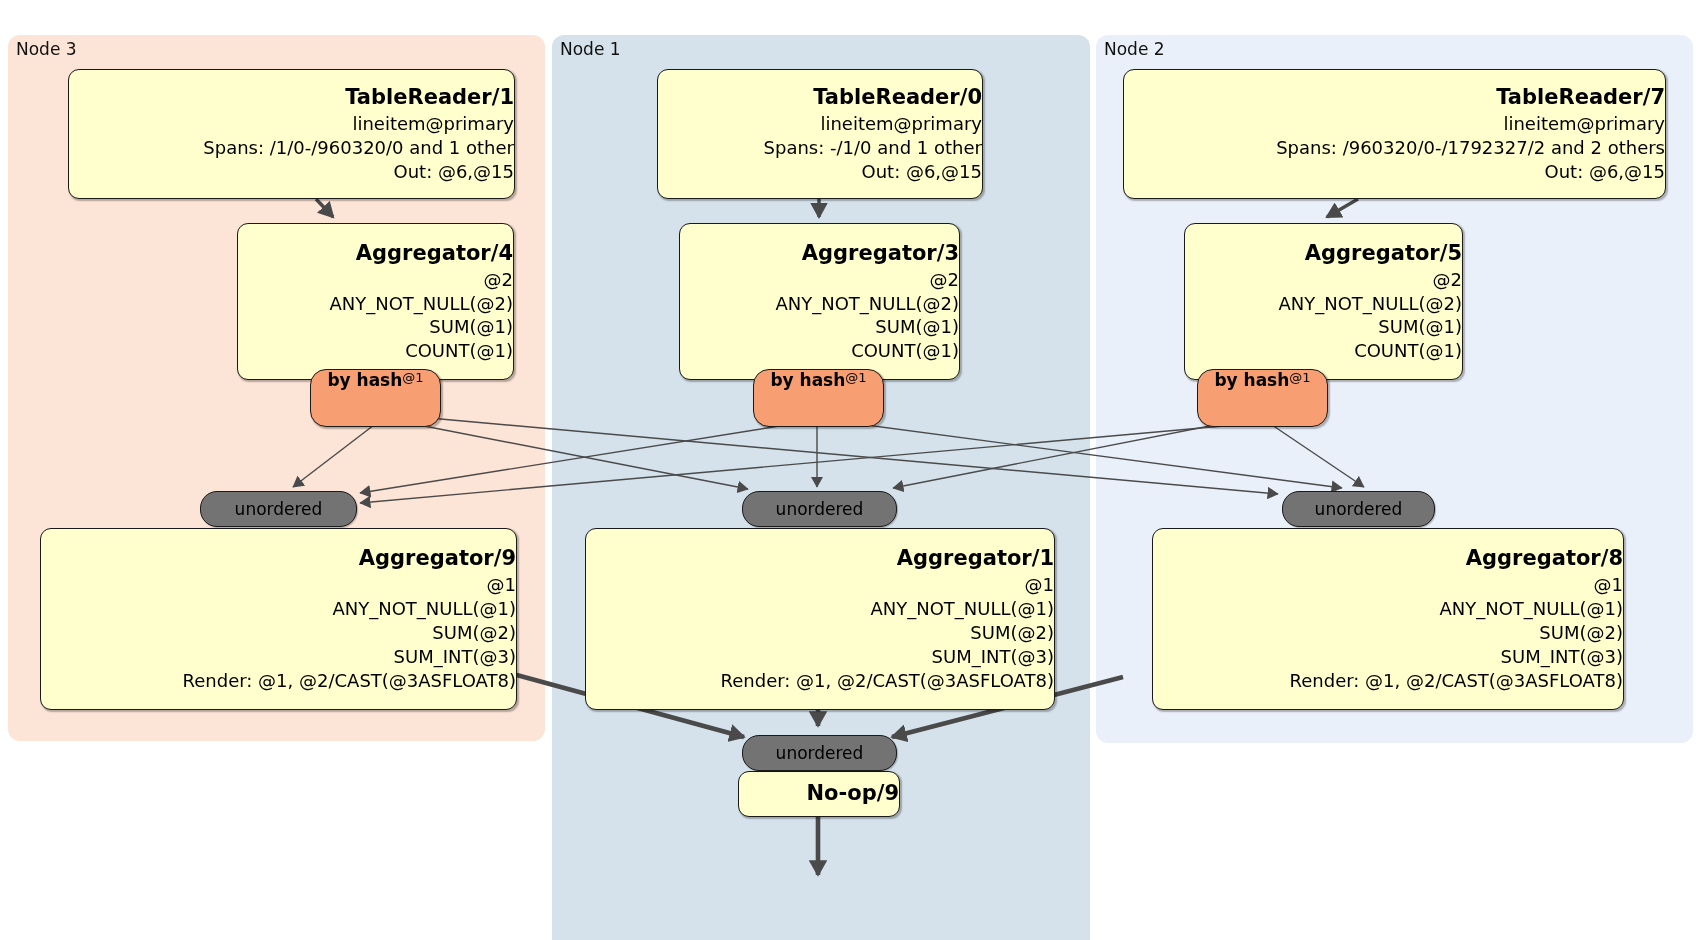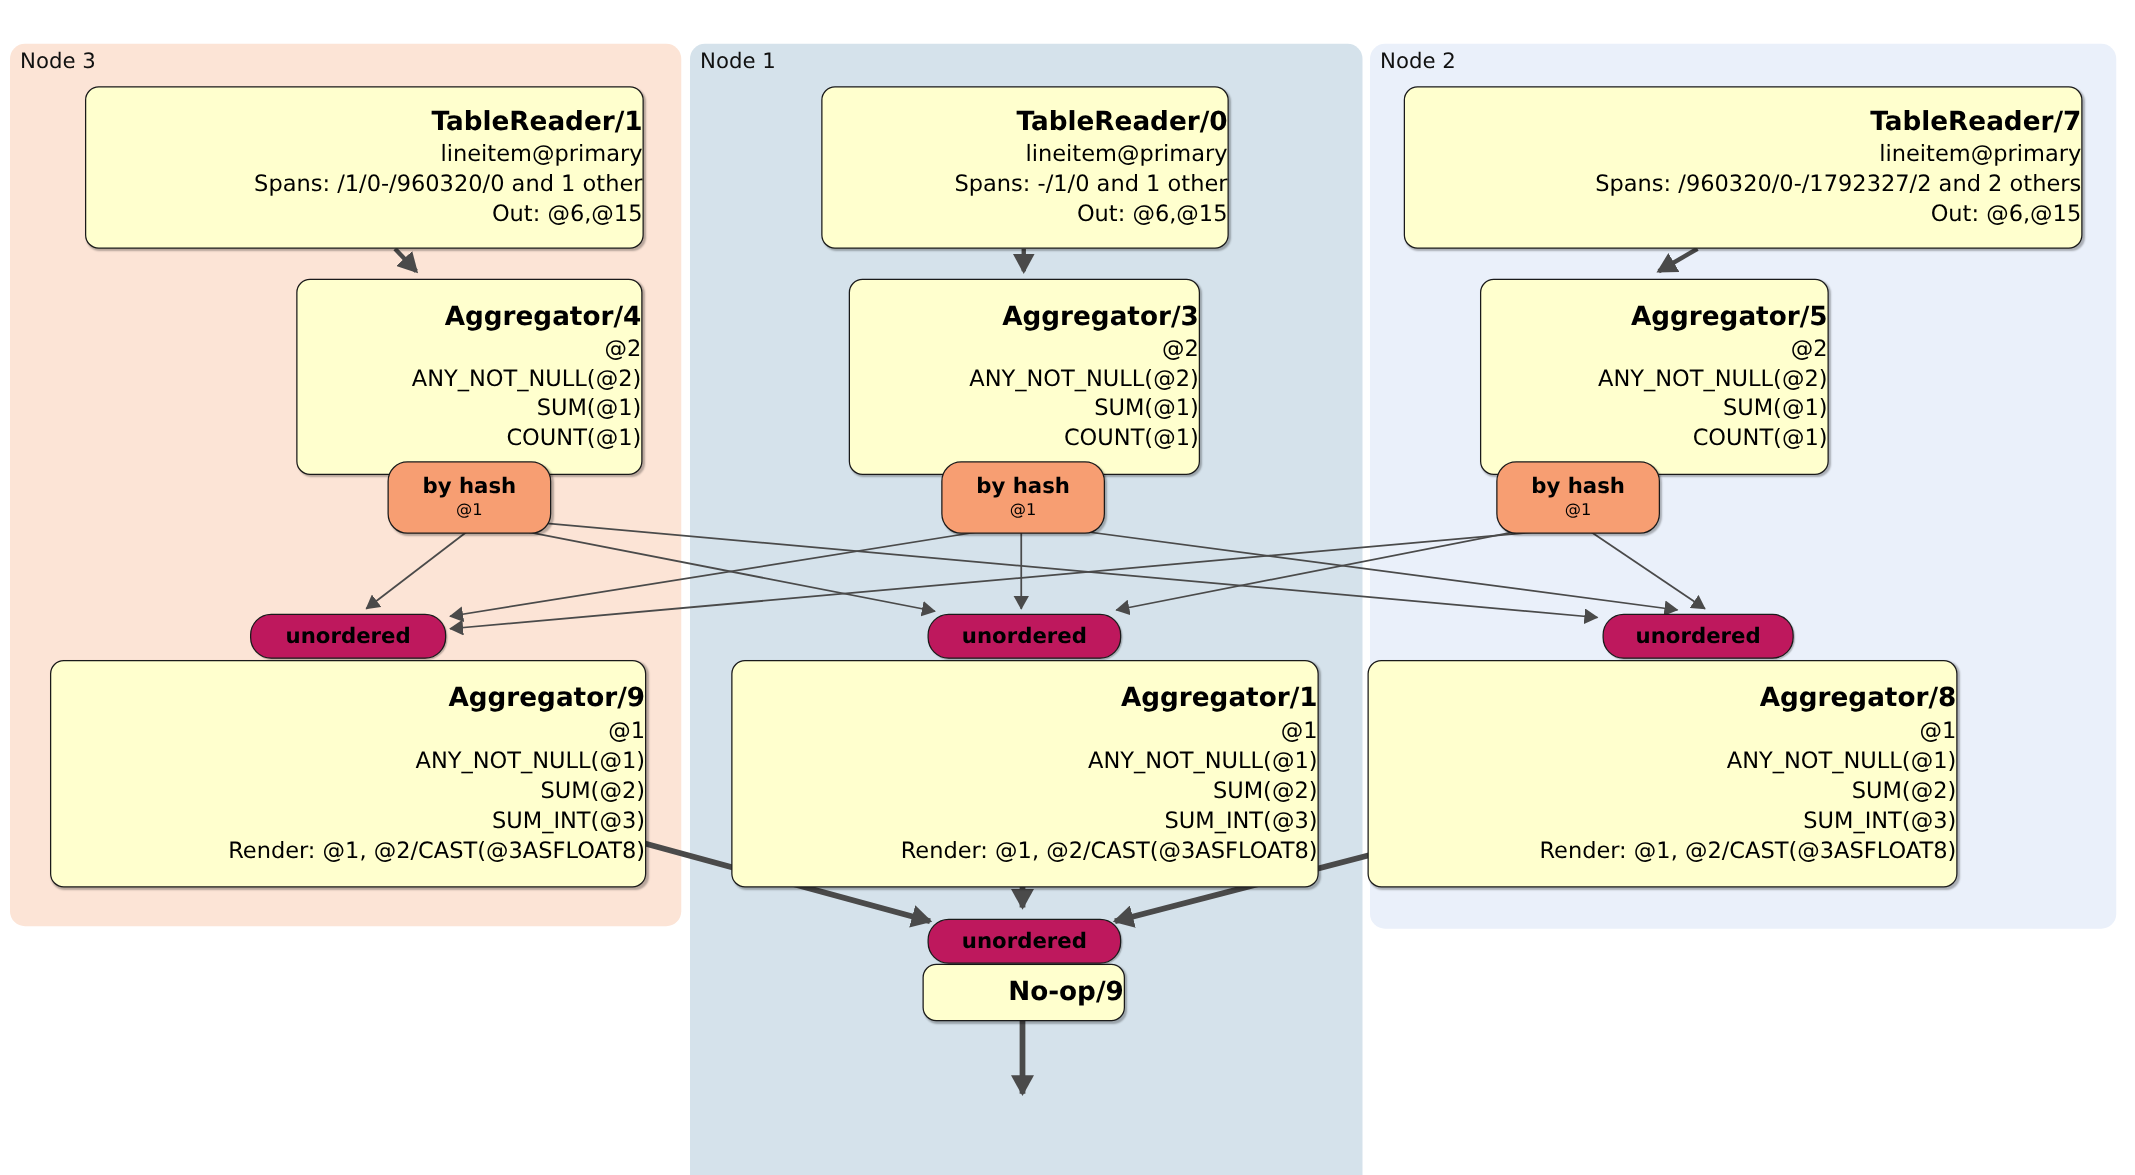--- a/index.html
+++ b/index.html
@@ -15,31 +15,31 @@
     border:1.6px solid #1a1a1a; border-radius:11px;
     box-shadow:1.5px 1.5px 1.5px rgba(0,0,0,0.28);
     display:flex; flex-direction:column; align-items:flex-end; justify-content:center;
     text-align:center; font-size:18px; line-height:1.33; white-space:nowrap;
   }
   .pbox .title { font-weight:bold; font-size:21px; }
   .router {
     position:absolute; z-index:4; background:#f79e72;
     border:1.6px solid #1a1a1a; border-radius:16px;
     box-shadow:1.5px 1.5px 1.5px rgba(0,0,0,0.28);
-    display:flex; flex-direction:column; align-items:center; justify-content:center;
+    display:flex; justify-content:center;
     line-height:1.25;
   }
   .router .rlabel { font-weight:bold; font-size:17px; }
   .router .rdetail { font-size:13px; }
   .sync {
-    position:absolute; z-index:4; background:#be185d;
+    position:absolute; z-index:4; background:#737373;
     border:1.6px solid #1a1a1a; border-radius:17px;
     box-shadow:1px 1px 1px rgba(0,0,0,0.25);
     display:flex; align-items:center; justify-content:center;
-    font-weight:bold; font-size:17px;
+    font-weight:normal; font-size:17px;
   }
 </style>
 </head>
 <body>
 
 <div class="canvas">
 
   <div class="region" style="left:8px; top:8px; width:537px; height:706px; background:#fce4d6;"></div>
   <div class="region" style="left:552px; top:8px; width:538px; height:927px; background:#d5e2eb;"></div>
   <div class="region" style="left:1096px; top:8px; width:597px; height:708px; background:#eaf0fa;"></div>
@@ -155,21 +155,21 @@
     <div>Render: @1, @2/CAST(@3ASFLOAT8)</div>
   </div>
   <div class="pbox" style="left:585px; top:501px; width:468px; height:180px;">
     <div class="title">Aggregator/1</div>
     <div>@1</div>
     <div>ANY_NOT_NULL(@1)</div>
     <div>SUM(@2)</div>
     <div>SUM_INT(@3)</div>
     <div>Render: @1, @2/CAST(@3ASFLOAT8)</div>
   </div>
-  <div class="pbox" style="left:1094px; top:501px; width:470px; height:180px;">
+  <div class="pbox" style="left:1152px; top:501px; width:470px; height:180px;">
     <div class="title">Aggregator/8</div>
     <div>@1</div>
     <div>ANY_NOT_NULL(@1)</div>
     <div>SUM(@2)</div>
     <div>SUM_INT(@3)</div>
     <div>Render: @1, @2/CAST(@3ASFLOAT8)</div>
   </div>
 
   <div class="sync" style="left:742px; top:708px; width:153px; height:34px;">
     <span>unordered</span>

